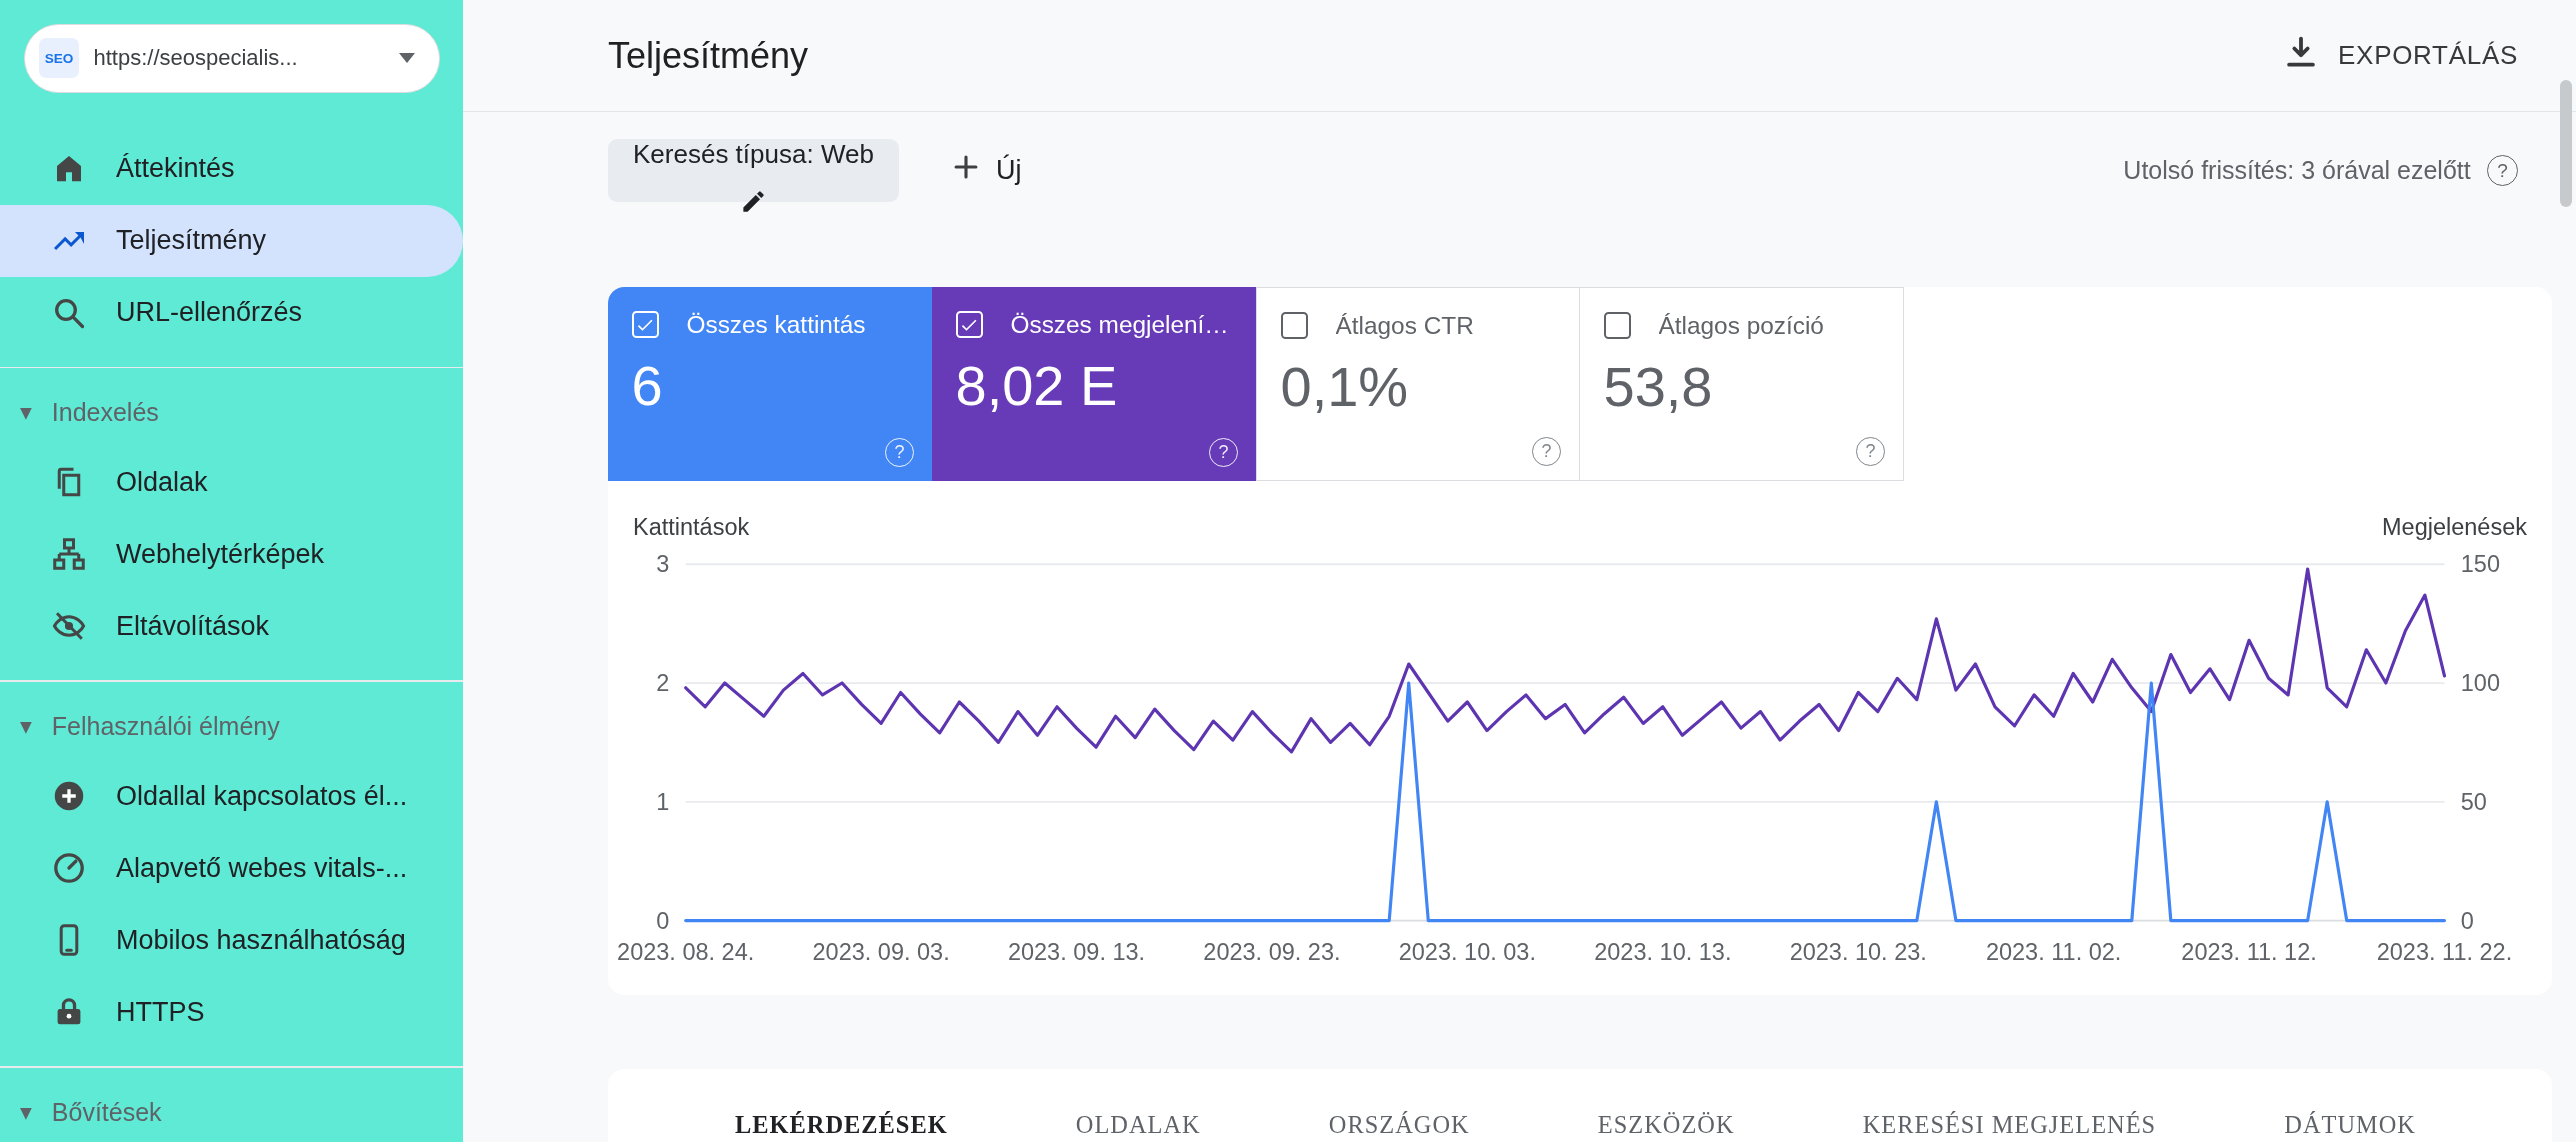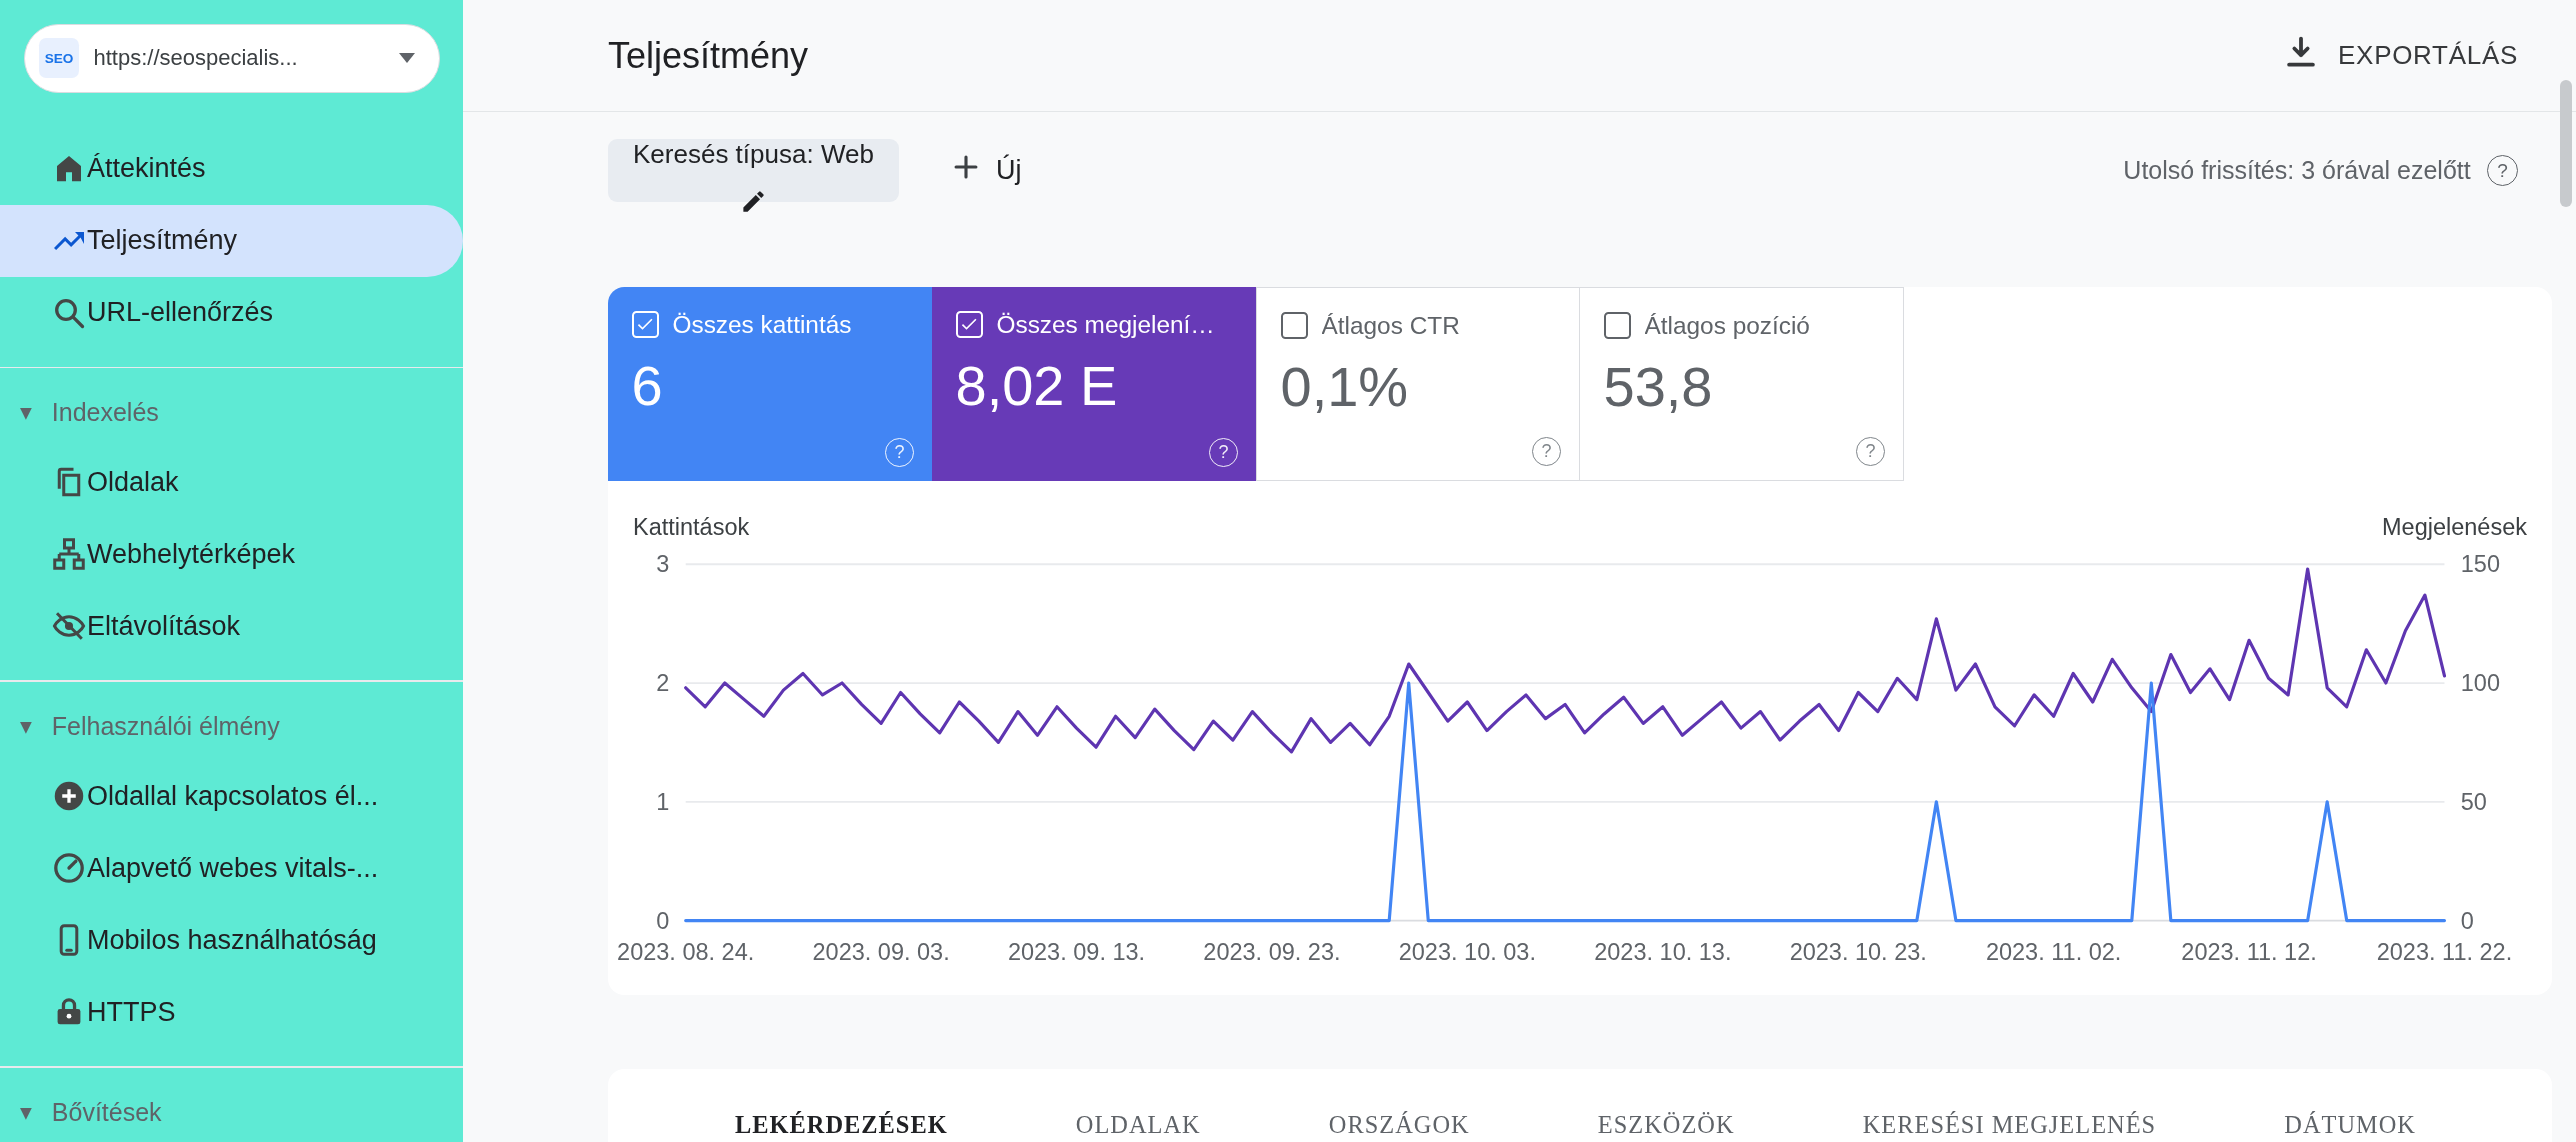--- a/index.html
+++ b/index.html
@@ -11,21 +11,21 @@
   .sidebar { flex:0 0 463px; width:463px; background:#5eead4; padding-top:23.5px; position:relative; }
   .property { margin:0 23.5px; height:69px; border:1.8px solid #dadce0; border-radius:36px;
               display:flex; align-items:center; gap:14.5px; padding:0 23.5px 0 14.5px; background:#fff; cursor:pointer; }
   .prop-icon { width:40px; height:40px; border-radius:7.2px; background:#e8f0fe; color:#1a73e8;
                font-size:13.6px; font-weight:700; display:flex; align-items:center; justify-content:center;
                text-transform:uppercase; flex:0 0 auto; }
   .prop-label { font-size:22px; color:#3c4043; flex:1; white-space:nowrap; overflow:hidden; }
   .prop-caret { width:0; height:0; border-left:8.1px solid transparent; border-right:8.1px solid transparent;
                 border-top:10px solid #5f6368; flex:0 0 auto; }
   .nav { margin-top:40px; }
-  .nav-item { height:72px; display:flex; align-items:center; padding-left:51px;
+  .nav-item { height:72px; display:flex; align-items:center; gap:29px; padding-left:51px;
               font-size:27px; color:#202124; cursor:pointer; }
   .nav-icon { width:36px; height:36px; color:#444746; display:flex; flex:0 0 auto; }
   .nav-icon svg { width:36px; height:36px; }
   .nav-item.selected { background:#d3e3fd; border-radius:0 40px 40px 0; }
   .nav-item.selected .nav-icon { color:#0b57d0; }
   .nav-item.selected .nav-label { font-weight:500; }
   .sb-divider { height:1.8px; background:#e8eaed; margin:18px 0 11px 0; }
   .section-header { height:67px; display:flex; align-items:center; gap:20px; padding-left:20px;
                     font-size:25px; color:#5f6368; cursor:pointer; }
   .chevron { font-size:23.5px; color:#5f6368; line-height:1; }
@@ -55,21 +55,21 @@
 
   .panel { background:#fff; border-radius:16.3px; margin-left:145px; width:1944px; }
   .chart-panel { margin-top:85px; overflow:hidden; padding-bottom:22px; }
 
   .cards { display:flex; }
   .card { width:324px; height:194px; position:relative; padding:23.5px 23.5px; cursor:pointer; }
   .card--clicks { background:#4285f4; color:#fff; }
   .card--impressions { background:#673ab7; color:#fff; }
   .card--plain { background:#fff; border:1.8px solid #dadce0; }
   .card--plain + .card--plain { border-left:none; }
-  .card-top { display:flex; align-items:flex-start; gap:14px; }
+  .card-top { display:flex; align-items:center; gap:28px; }
   .cb { width:27px; height:27px; border-radius:4.5px; flex:0 0 auto; display:flex; align-items:center; justify-content:center; }
   .cb--checked { border:2.7px solid #fff; color:#fff; }
   .cb--checked svg { width:20px; height:20px; }
   .cb--empty { border:2.7px solid #5f6368; }
   .card-label { font-size:24.4px; font-weight:500; white-space:nowrap; overflow:hidden; text-overflow:ellipsis; }
   .card--plain .card-label { color:#5f6368; }
   .card-value { font-size:56px; font-weight:400; margin-top:14.5px; }
   .card--plain .card-value { color:#5f6368; }
   .card-help { position:absolute; right:18px; bottom:14.5px; width:29px; height:29px; border:1.8px solid;
                border-radius:50%; display:flex; align-items:center; justify-content:center; font-size:18px; cursor:pointer; }

